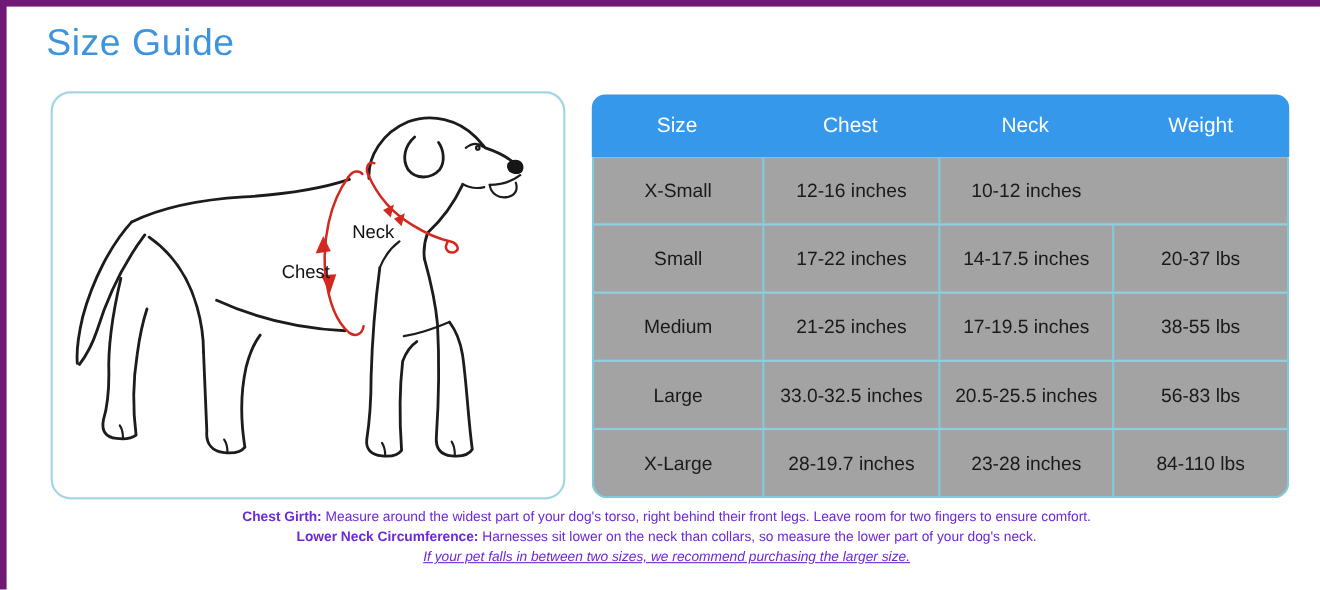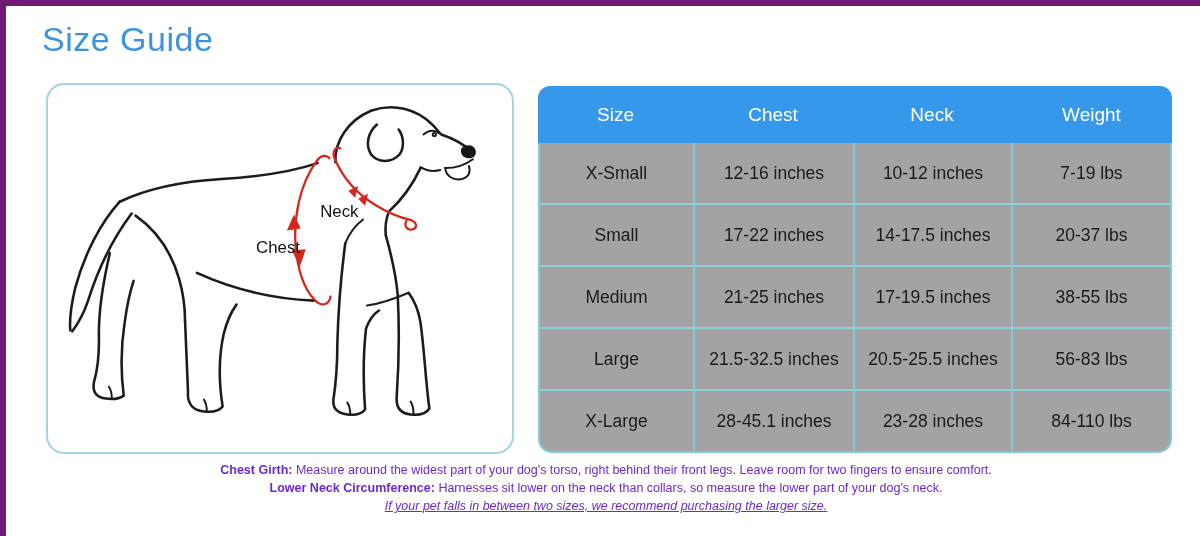--- a/index.html
+++ b/index.html
@@ -116,43 +116,42 @@
       <div class="hcell">Size</div>
       <div class="hcell">Chest</div>
       <div class="hcell">Neck</div>
       <div class="hcell">Weight</div>
     </div>
     <div class="tbody">
       <div class="trow">
         <div class="tcell">X-Small</div>
         <div class="tcell">12-16 inches</div>
         <div class="tcell">10-12 inches</div>
-        <div class="tcell">7-19 lbs</div>
       </div>
       <div class="trow">
         <div class="tcell">Small</div>
         <div class="tcell">17-22 inches</div>
         <div class="tcell">14-17.5 inches</div>
         <div class="tcell">20-37 lbs</div>
       </div>
       <div class="trow">
         <div class="tcell">Medium</div>
         <div class="tcell">21-25 inches</div>
         <div class="tcell">17-19.5 inches</div>
         <div class="tcell">38-55 lbs</div>
       </div>
       <div class="trow">
         <div class="tcell">Large</div>
-        <div class="tcell">21.5-32.5 inches</div>
+        <div class="tcell">33.0-32.5 inches</div>
         <div class="tcell">20.5-25.5 inches</div>
         <div class="tcell">56-83 lbs</div>
       </div>
       <div class="trow">
         <div class="tcell">X-Large</div>
-        <div class="tcell">28-45.1 inches</div>
+        <div class="tcell">28-19.7 inches</div>
         <div class="tcell">23-28 inches</div>
         <div class="tcell">84-110 lbs</div>
       </div>
     </div>
   </div>
 
   <div class="notes">
     <p class="note-line"><b>Chest Girth:</b><span> Measure around the widest part of your dog's torso, right behind their front legs. Leave room for two fingers to ensure comfort.</span></p>
     <p class="note-line"><b>Lower Neck Circumference:</b><span> Harnesses sit lower on the neck than collars, so measure the lower part of your dog's neck.</span></p>
     <p class="note-line fit-note">If your pet falls in between two sizes, we recommend purchasing the larger size.</p>

